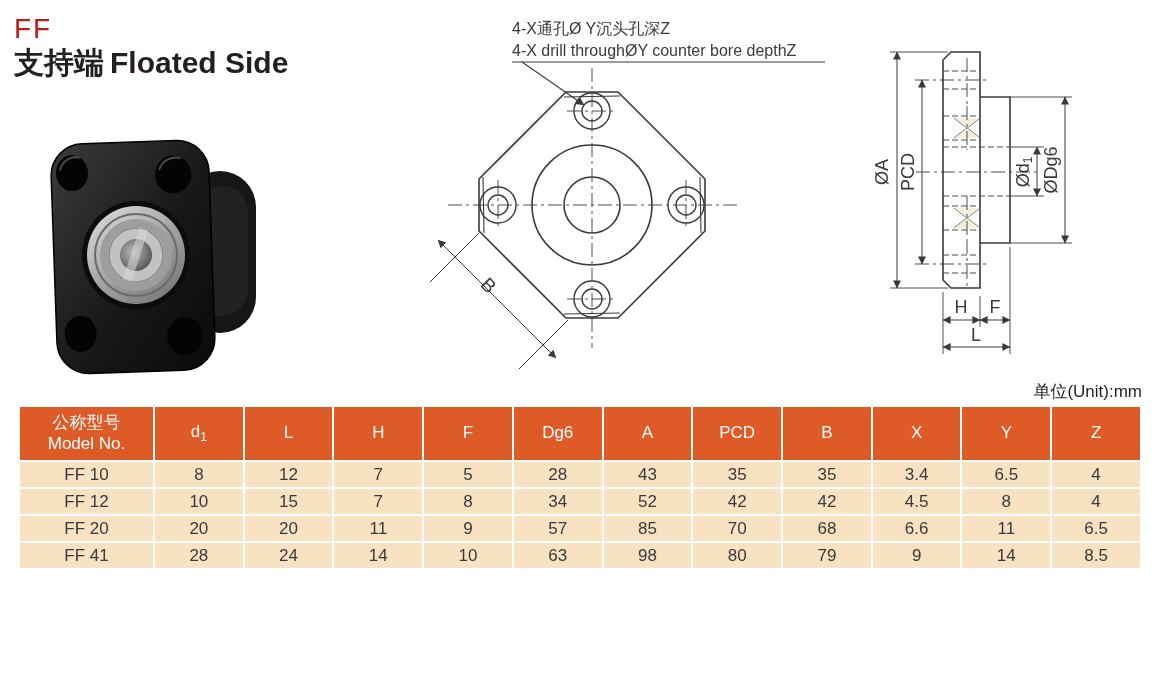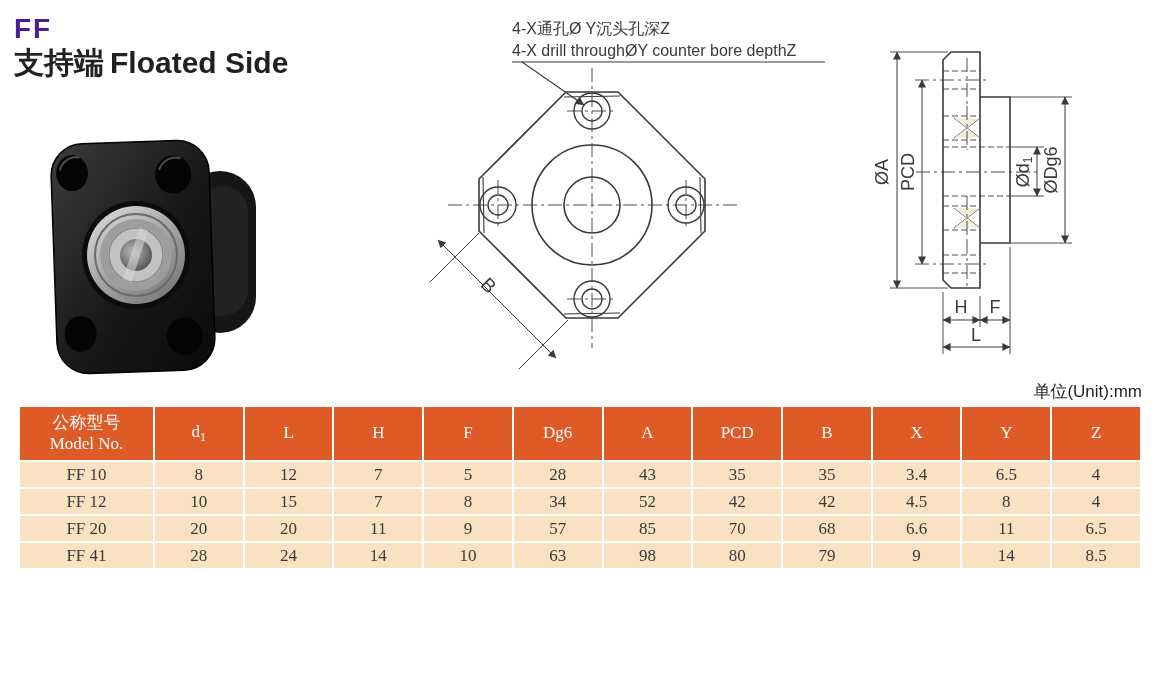--- a/index.html
+++ b/index.html
@@ -2,21 +2,21 @@
 <html><head>
 <meta charset="utf-8">
 <style>
   html,body{margin:0;padding:0;background:#ffffff;}
   .page{
     position:relative;width:1160px;height:676px;background:#ffffff;
     font-family:"Liberation Sans","DejaVu Sans",sans-serif;color:#222;overflow:hidden;
   }
   
   .title-block{position:absolute;left:14px;top:14px;line-height:1.05;}
-  .title-code{font-size:28px;font-weight:700;letter-spacing:2px;color:#4c1d95;}
+  .title-code{font-size:28px;font-weight:400;letter-spacing:2px;color:#b91c1c;}
   .title-sub{font-size:30px;font-weight:700;color:#231f20;margin-top:4px;}
   .title-sub .en{margin-left:6px;}
   
   .unit-note{position:absolute;right:18px;top:380px;font-size:17px;color:#231f20;}
   
   .drawings{position:absolute;left:410px;top:0;}
   .photo{position:absolute;left:36px;top:126px;}
   svg text{font-family:"Liberation Sans","DejaVu Sans",sans-serif;fill:#3a3a3a;}
   
   .spec-table{
@@ -26,21 +26,21 @@
   .spec-table col.c0{width:135px;}
   .spec-table th{
     background:#de5a26;color:#ffffff;font-weight:400;font-size:17px;
     height:53px;border:2px solid #ffffff;padding:0;text-align:center;vertical-align:middle;line-height:1.2;
   }
   .spec-table th sub{font-size:12px;}
   .spec-table td{
     background:#f9e2c1;color:#3a3a3a;font-size:17px;height:23px;
     border:2px solid #ffffff;padding:0;text-align:center;vertical-align:middle;
   }
-  .spec-table tr{height:27px;font-family:Liberation Serif, serif;}
+  .spec-table tr{height:27px;}
 </style>
 </head>
 <body>
 
 <div class="page">
 
   <div class="title-block">
     <div class="title-code">FF</div>
     <div class="title-sub">
       <span>支持端</span><span class="en">Floated Side</span>

